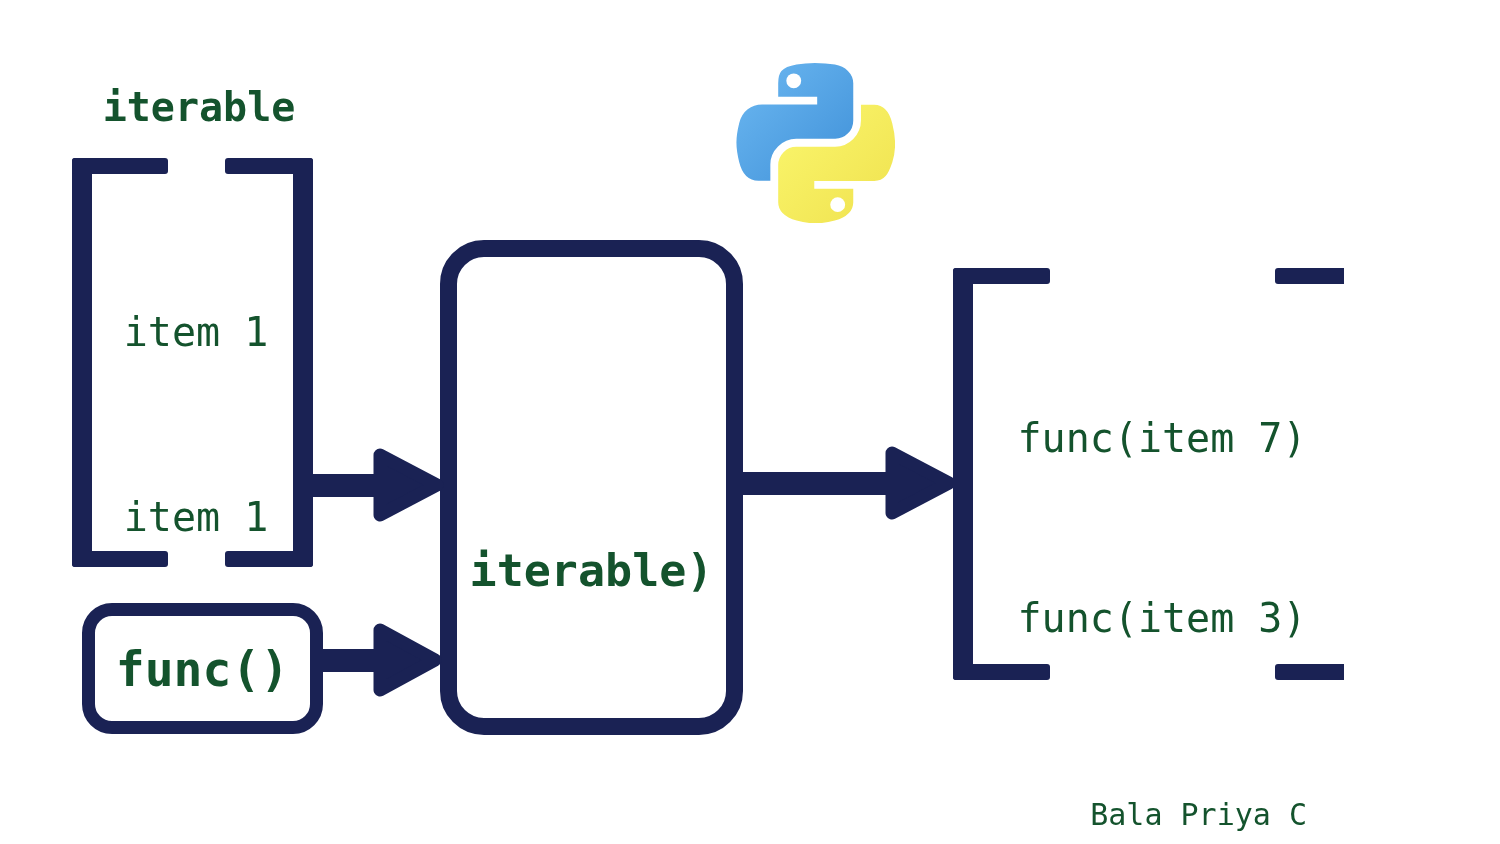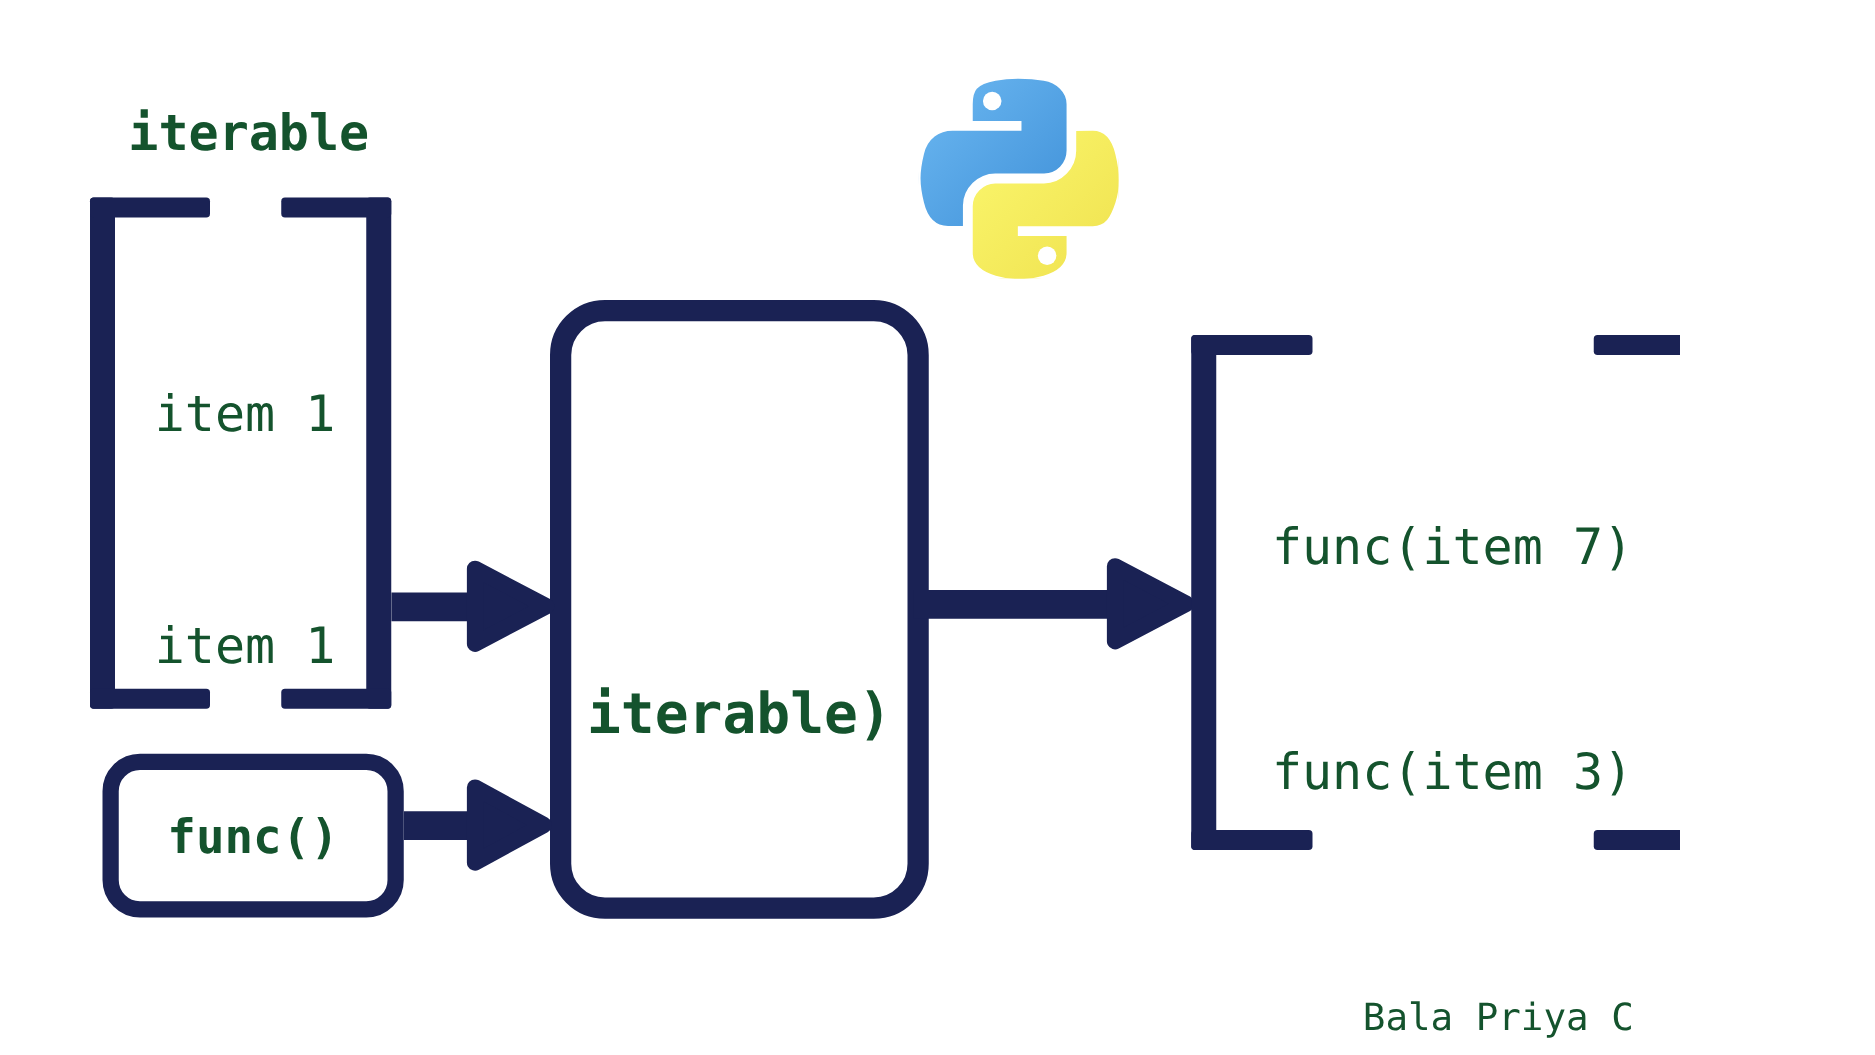--- a/index.html
+++ b/index.html
@@ -17,21 +17,21 @@
   .left-items{left:86px;top:179px;width:220px;font-size:40px;line-height:61.5px;}
   .right-items{left:977px;top:288px;width:370px;font-size:40px;line-height:60px;}
   .title-block{left:890px;top:64px;width:450px;text-align:center;
     font-size:47px;font-weight:bold;line-height:66px;}
   .title-block .t2{padding-left:80px;}
   .signature{right:37px;top:797px;font-size:30px;}
   
   .func-box{left:82px;top:603px;width:241px;height:131px;box-sizing:border-box;
     border:13px solid #1a2254;border-radius:30px;background:#ffffff;
     display:flex;align-items:center;justify-content:center;
-    font-size:38px;font-weight:bold;}
+    font-size:48px;font-weight:bold;}
   .map-box{left:440px;top:240px;width:303px;height:495px;box-sizing:border-box;
     border:17px solid #1a2254;border-radius:44px;background:#ffffff;}
   .map-text{left:440px;top:408px;width:303px;text-align:center;
     font-size:45px;font-weight:bold;line-height:65px;white-space:pre;}
   
   .bracket{position:absolute;}
   .bracket .seg{position:absolute;background:#1a2254;border-radius:3px;}
   .lb{left:72px;top:158px;width:241px;height:409px;}
   .rb{left:953px;top:268px;width:417px;height:412px;}
   .bar-l{left:0;top:0;width:20px;height:100%;}

